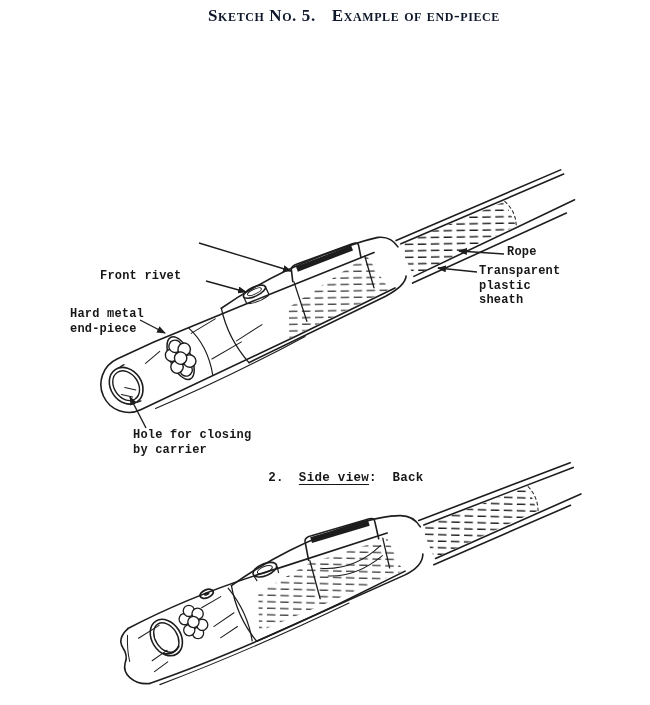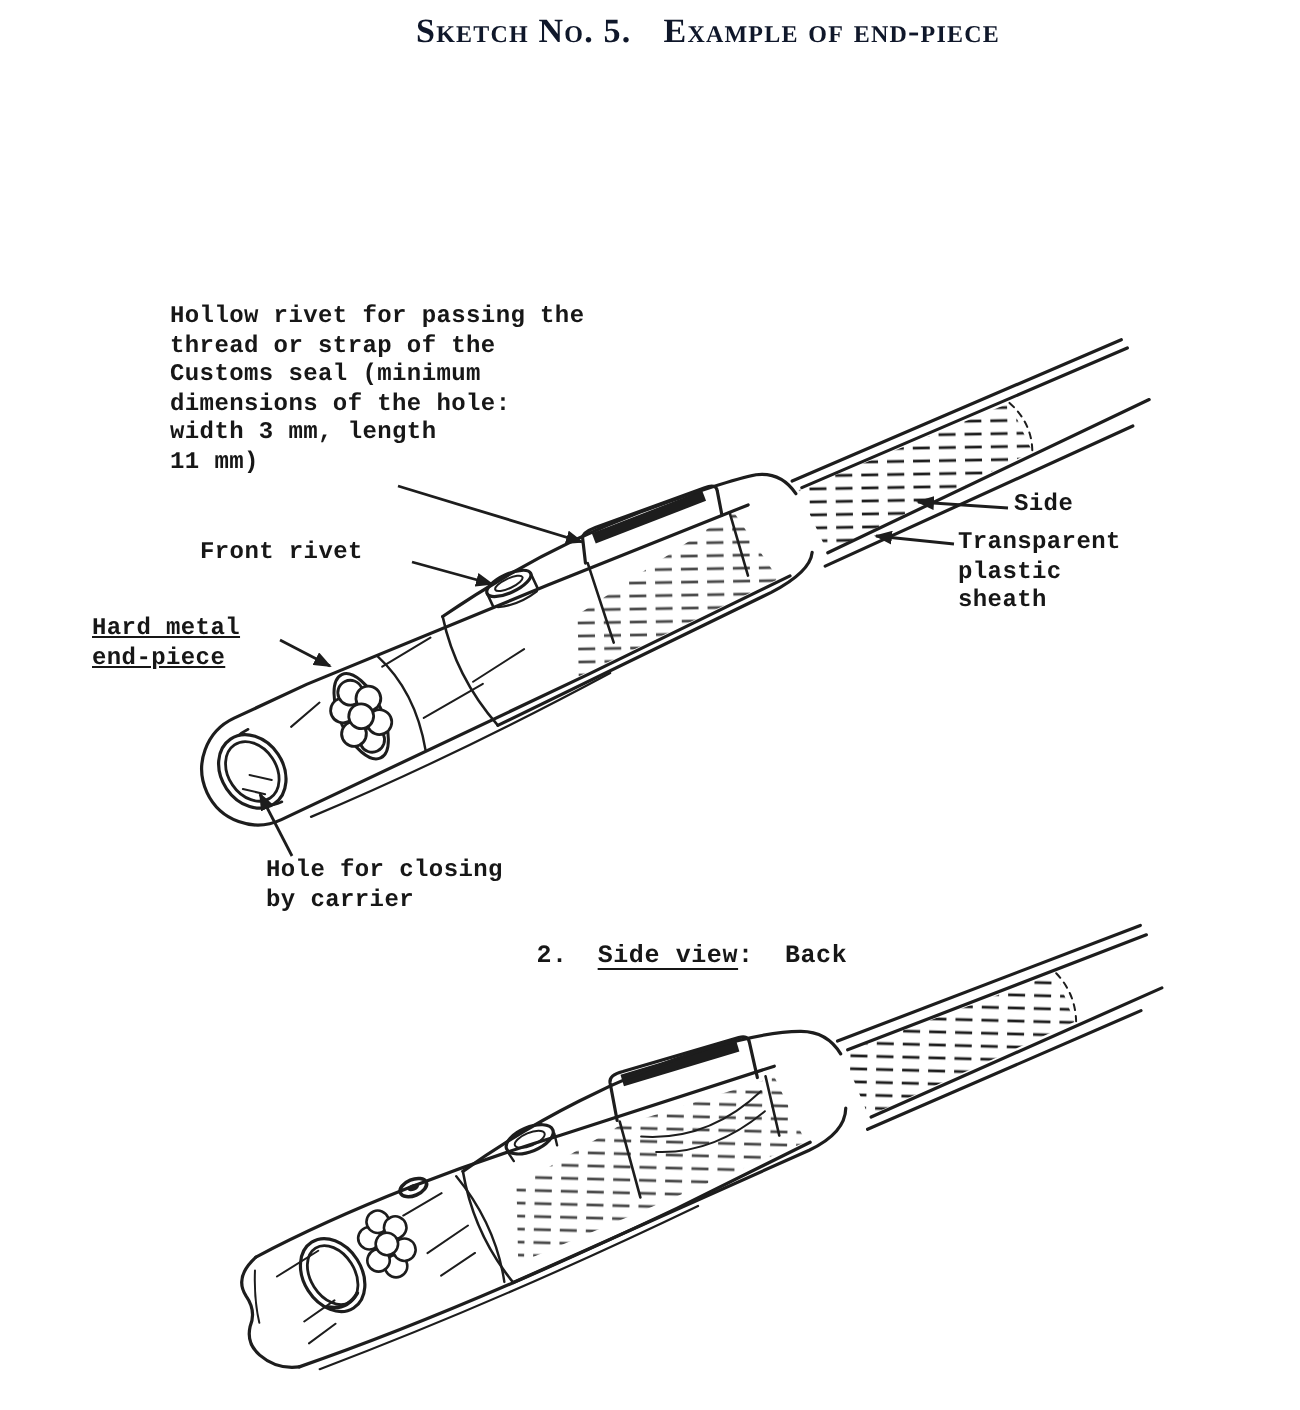--- a/index.html
+++ b/index.html
@@ -26,21 +26,21 @@
   .heading .hnum { margin-right:15px; }
   .heading .hu { text-decoration:underline; text-underline-offset:2.5px; }
   .label {
     position:absolute; font-size:12px; font-weight:600;
     line-height:14.5px; white-space:pre-line; letter-spacing:0.2px;
   }
   #heading-1 { left:247px; top:71px; }
   #heading-2 { left:237px; top:457px; }
   #lbl-hollow { left:85px;  top:151px; width:220px; }
   #lbl-solid  { left:100px; top:269px; }
-  #lbl-hard   { left:46px;  top:307px;text-decoration:underline; }
+  #lbl-hard   { left:70px;  top:307px; }
   #lbl-rope   { left:507px; top:245px; }
   #lbl-sheath { left:479px; top:264px; }
   #lbl-hole   { left:133px; top:428px; }
 </style>
 </head>
 <body>
 
 <div class="page">
 
   <svg class="art" viewBox="0 0 650 705" aria-hidden="true">
@@ -179,30 +179,24 @@
       <line x1="477" y1="272" x2="438" y2="268" marker-end="url(#arr)"></line>
       <line x1="146" y1="428" x2="130" y2="397" marker-end="url(#arr)"></line>
     </g>
   </svg>
 
   <div class="title">
     <span>Sketch No. 5.</span><span class="gap"></span><span>Example of end-piece</span>
   </div>
 
 
-  <div class="label" id="lbl-hollow">Hollow rivet for passing the
-thread or strap of the
-Customs seal (minimum
-dimensions of the hole:
-width 3 mm, length
-11 mm)</div>
   <div class="label" id="lbl-solid">Front rivet</div>
   <div class="label" id="lbl-hard">Hard metal
 end-piece</div>
-  <div class="label" id="lbl-rope">Side</div>
+  <div class="label" id="lbl-rope">Rope</div>
   <div class="label" id="lbl-hole">Hole for closing
 by carrier</div>
   <div class="label" id="lbl-sheath">Transparent
 plastic
 sheath</div>
 
   <div class="heading" id="heading-2">
     <span class="hnum">2.</span><span class="hu">Side view</span><span>:  Back</span>
   </div>
 

